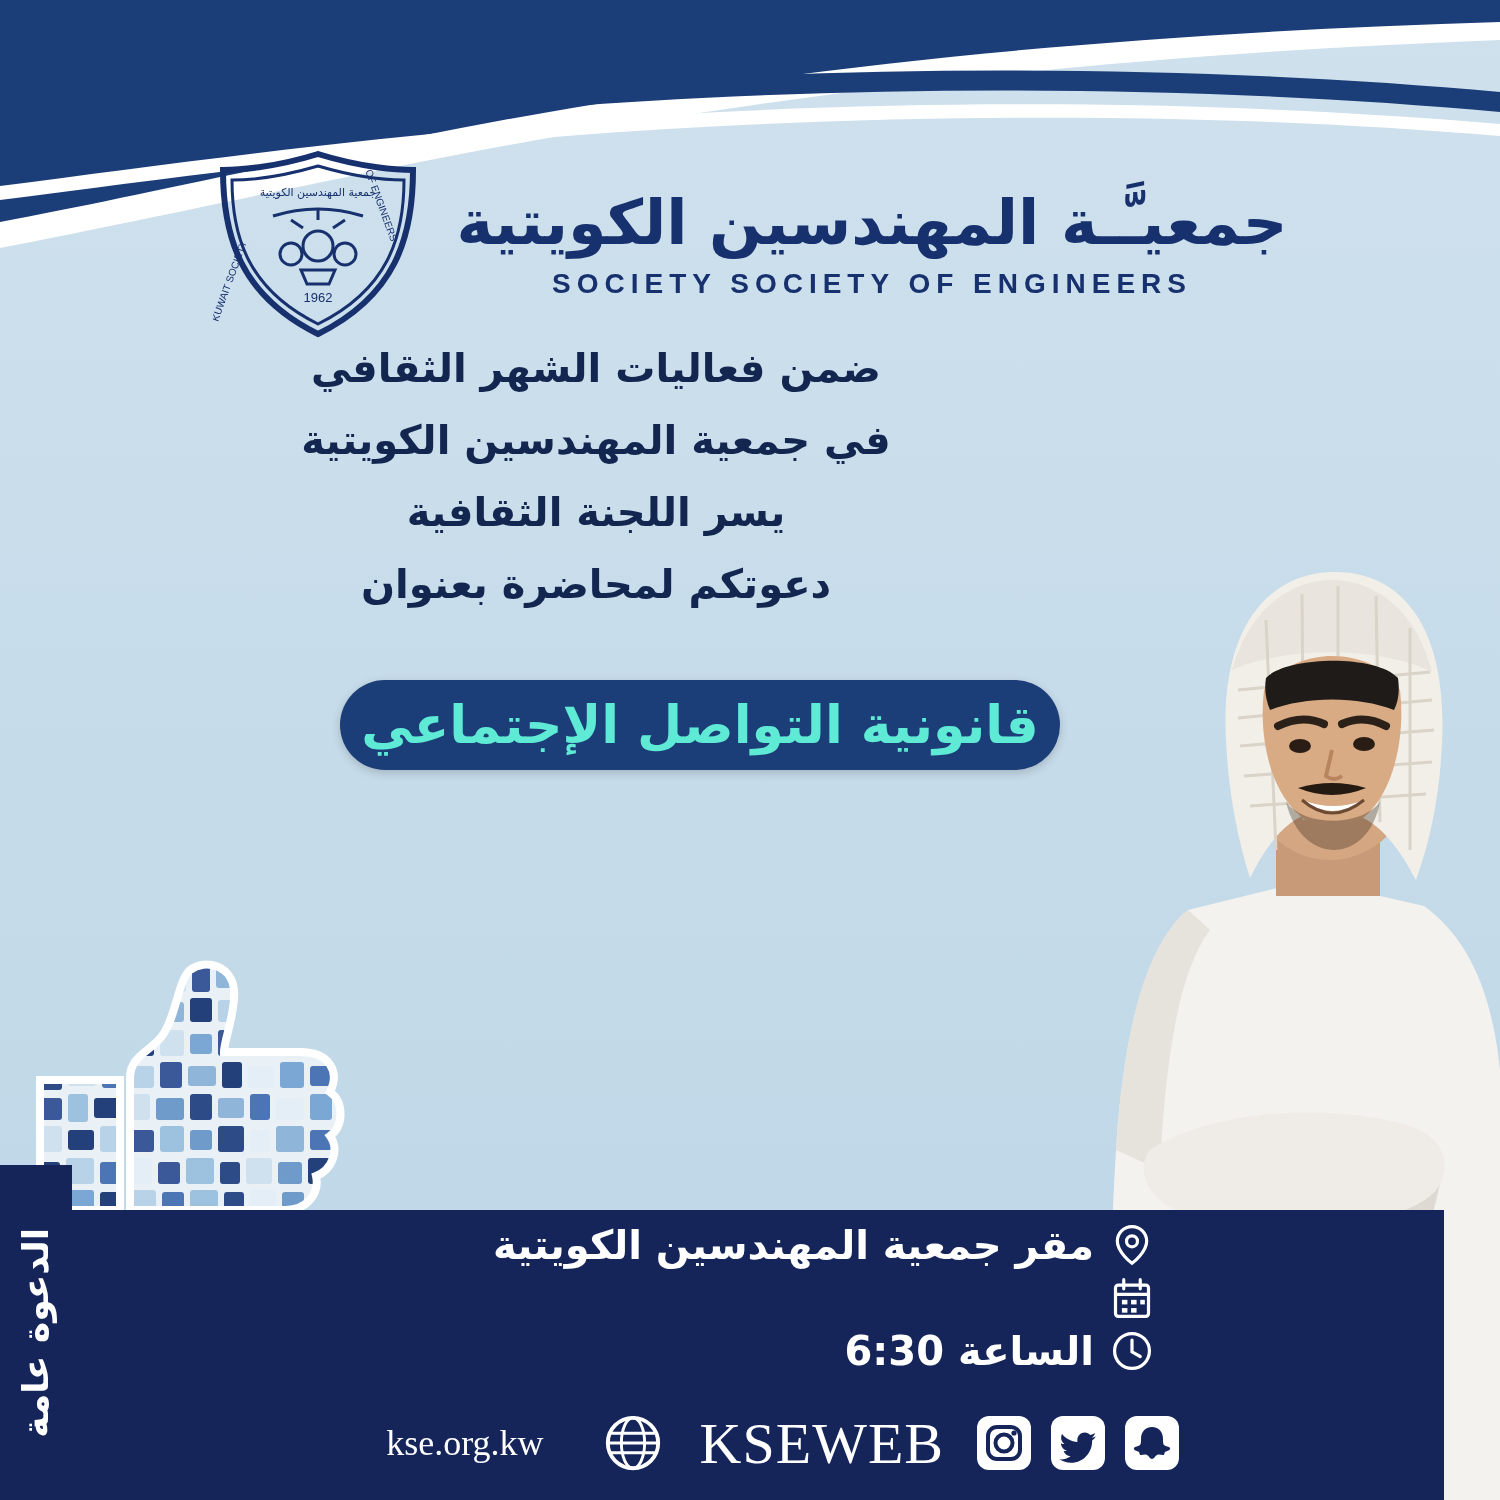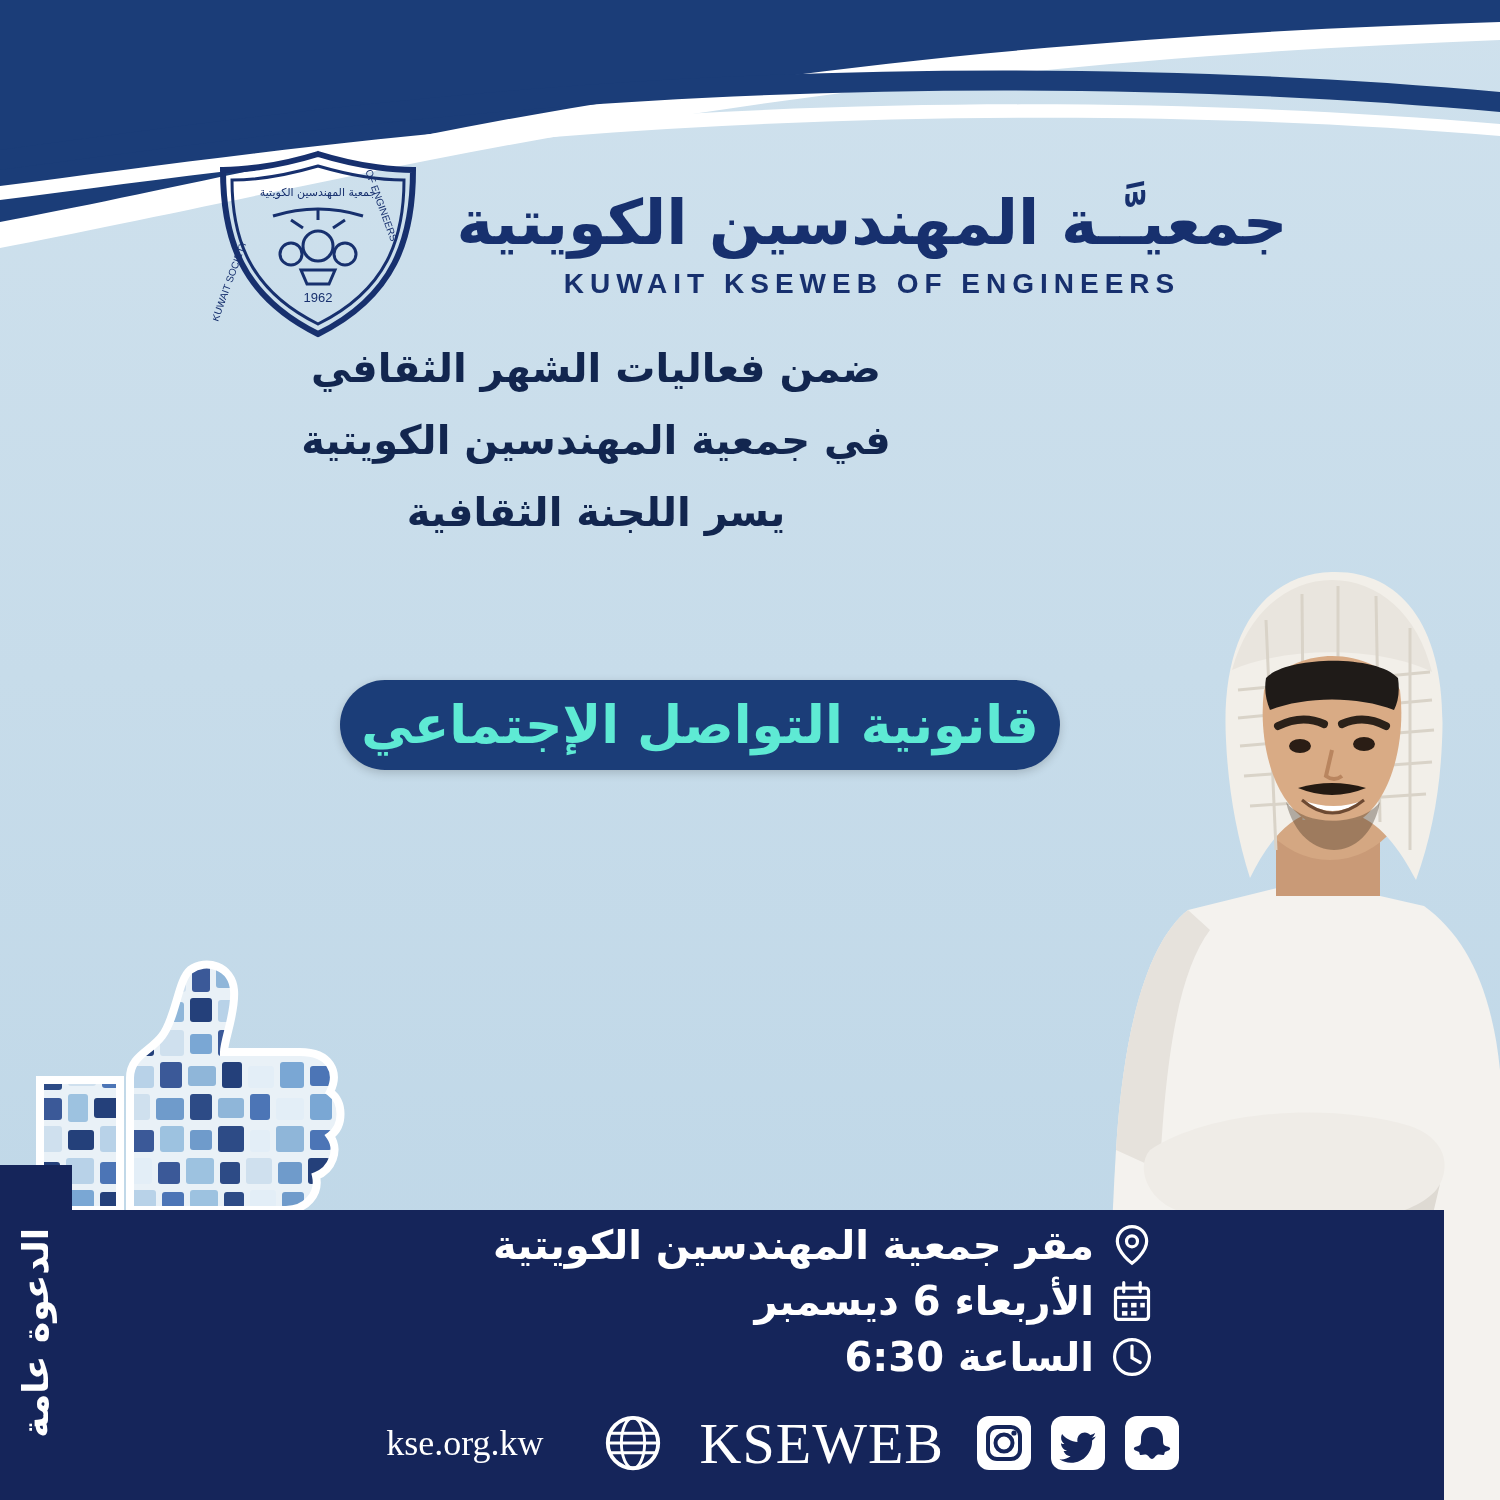--- a/index.html
+++ b/index.html
@@ -159,28 +159,29 @@
         <circle cx="132" cy="104" r="11" fill="none" stroke="#17306e" stroke-width="3"></circle>
         <path d="M105 70 l0 -12 M90 78 l-12 -8 M120 78 l12 -8" stroke="#17306e" stroke-width="3"></path>
         <path d="M88 120 l34 0 l-6 14 l-22 0 Z" fill="none" stroke="#17306e" stroke-width="3"></path>
         <text x="105" y="152" font-size="13" fill="#17306e" text-anchor="middle" font-family="Liberation Sans, sans-serif">1962</text>
         <text x="34" y="92" font-size="10" fill="#17306e" font-family="Liberation Sans, sans-serif" transform="rotate(-70 34 92)">KUWAIT SOCIETY</text>
         <text x="178" y="92" font-size="10" fill="#17306e" font-family="Liberation Sans, sans-serif" transform="rotate(70 178 92)">OF ENGINEERS</text>
       </svg>
     </div>
     <div class="logo-text">
       <div class="logo-ar">جمعيـَّـة المهندسين الكويتية</div>
-      <div class="logo-en">KUWAIT KSEWEB OF ENGINEERS</div>
+      <div class="logo-en">SOCIETY SOCIETY OF ENGINEERS</div>
     </div>
   </div>
 
   <div class="intro">
     <div>ضمن فعاليات الشهر الثقافي</div>
     <div>في جمعية المهندسين الكويتية</div>
     <div>يسر اللجنة الثقافية</div>
+    <div>دعوتكم لمحاضرة بعنوان</div>
   </div>
 
   <div class="title-pill">
     <span>قانونية التواصل الإجتماعي</span>
   </div>
 
 
   <div class="thumb">
     <svg width="470" height="250" viewBox="0 0 470 250" xmlns="http://www.w3.org/2000/svg">
       <defs>
@@ -364,21 +365,20 @@
         <svg class="ficon" viewBox="0 0 48 48" xmlns="http://www.w3.org/2000/svg">
           <rect x="6" y="10" width="36" height="34" rx="3" fill="none" stroke="#ffffff" stroke-width="3.5"></rect>
           <path d="M6 20 L42 20" stroke="#ffffff" stroke-width="3.5"></path>
           <path d="M15 4 L15 14 M33 4 L33 14" stroke="#ffffff" stroke-width="3.5" stroke-linecap="round"></path>
           <rect x="13" y="26" width="6" height="5" fill="#ffffff"></rect>
           <rect x="23" y="26" width="6" height="5" fill="#ffffff"></rect>
           <rect x="33" y="26" width="5" height="5" fill="#ffffff"></rect>
           <rect x="13" y="35" width="6" height="5" fill="#ffffff"></rect>
           <rect x="23" y="35" width="6" height="5" fill="#ffffff"></rect>
         </svg>
-        <div class="txt">الأربعاء 6 ديسمبر</div>
       </div>
 
       <div class="finfo-row">
         <svg class="ficon" viewBox="0 0 48 48" xmlns="http://www.w3.org/2000/svg">
           <circle cx="24" cy="24" r="19" fill="none" stroke="#ffffff" stroke-width="3.5"></circle>
           <path d="M24 12 L24 25 L33 30" fill="none" stroke="#ffffff" stroke-width="3.5" stroke-linecap="round"></path>
         </svg>
         <div class="txt">الساعة 6:30</div>
       </div>
 

